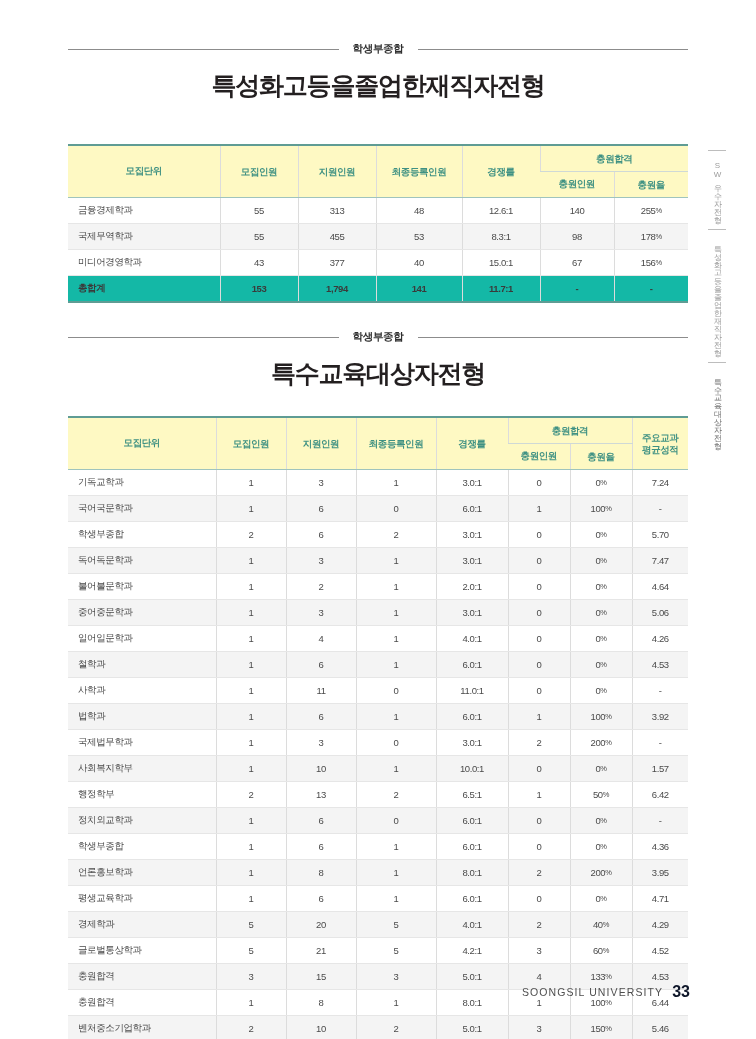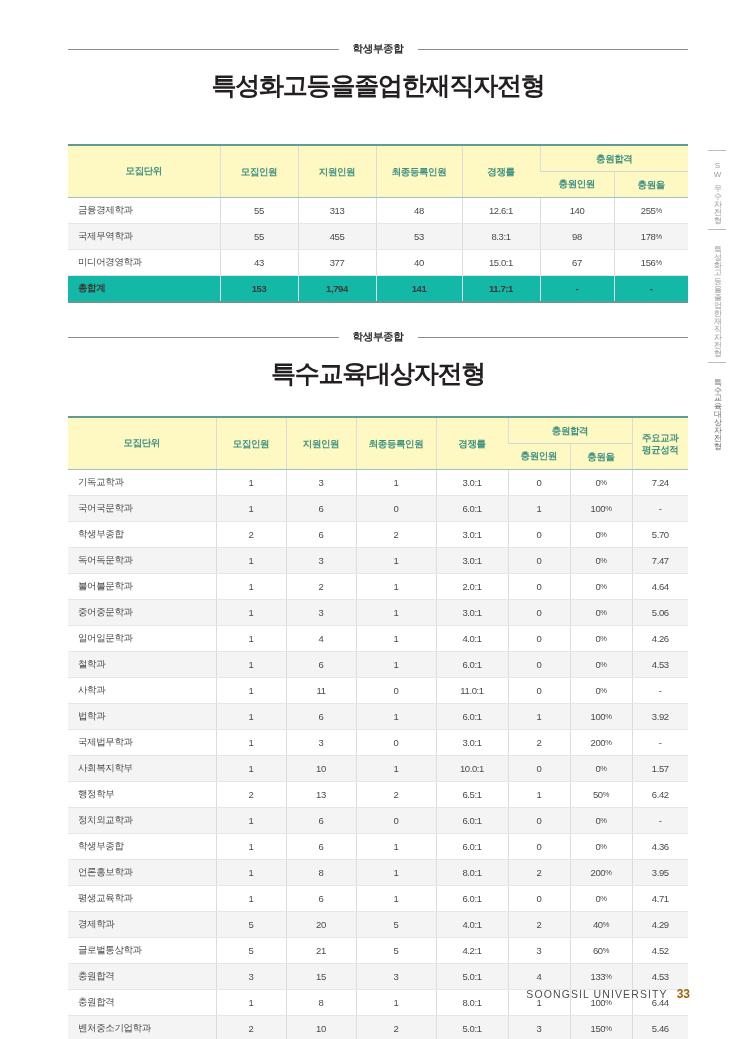--- a/index.html
+++ b/index.html
@@ -163,23 +163,23 @@
     display: flex;
     align-items: center;
     gap: 9px;
   }
   .footer .brand {
     font-size: 10.5px;
     letter-spacing: 1.1px;
     color: #4f4f4f;
   }
   .footer .pageno {
-    font-size: 12px;
+    font-size: 16px;
     font-weight: bold;
-    color: #a16207;
+    color: #0f172a;
   }
 </style>
 </head>
 <body>
 
 <div class="page">
 
   <div style="position:absolute; left:68px; top:42px; width:620px;">
 
     <div class="eyebrow">

